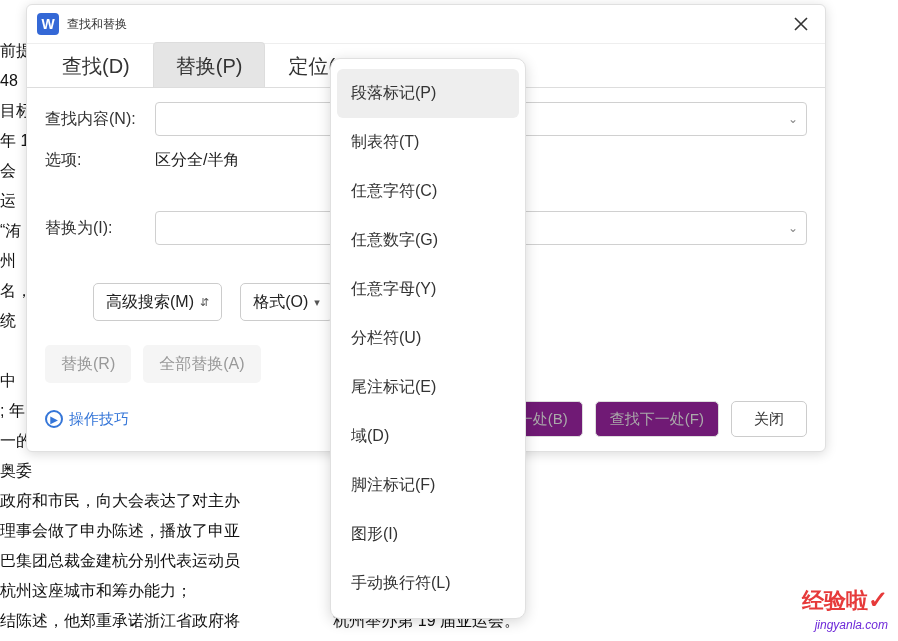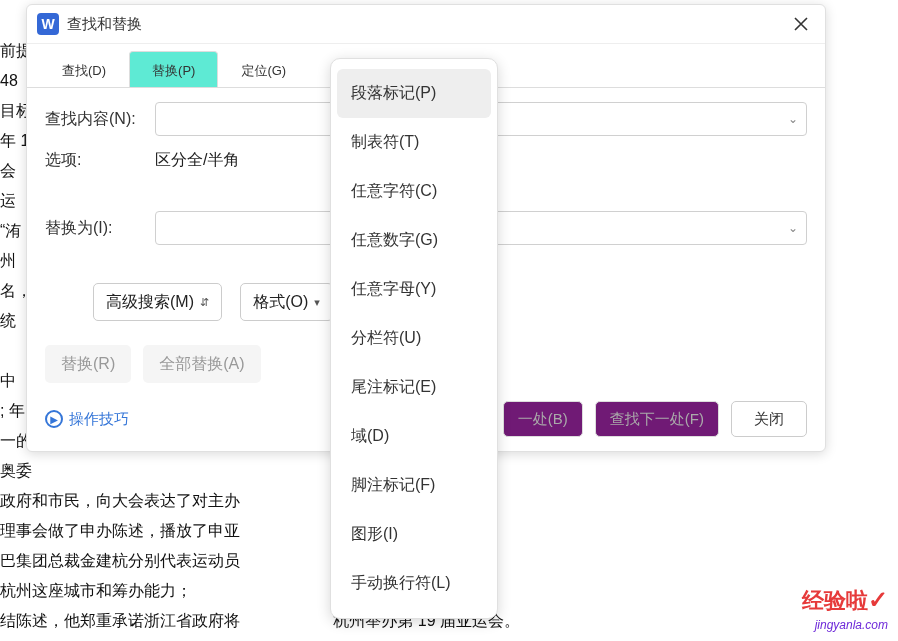--- a/index.html
+++ b/index.html
@@ -48,45 +48,45 @@
     background: #3468d6;
     color: #fff;
     font-weight: bold;
     border-radius: 4px;
     display: flex;
     align-items: center;
     justify-content: center;
     font-size: 14px;
     margin-right: 8px;
   }
-  .dlg-title { flex: 1; font-size: 15px; color: #333; }
+  .dlg-title { flex: 1; font-size: 12px; color: #333; }
   .dlg-close {
     width: 28px; height: 28px;
     display: flex; align-items: center; justify-content: center;
     font-size: 18px; color: #333; cursor: pointer;
   }
   .tabs {
     display: flex;
     padding: 0 12px;
     gap: 0;
     height: 44px;
     align-items: flex-end;
   }
   .tab {
     padding: 10px 22px 8px;
-    font-size: 13px;
+    font-size: 20px;
     color: #333;
     cursor: pointer;
     border: 1px solid transparent;
     border-bottom: none;
   }
   .tab.active {
     border-color: #ddd;
     border-radius: 4px 4px 0 0;
-    background: #5eead4;
+    background: #e5e5e5;
     margin-top: 36px;
   }
   .tabs-underline {
     border-bottom: 1px solid #ddd;
     margin-top: -1px;
   }
   .dlg-body {
     flex: 1;
     padding: 14px 18px 8px;
     position: relative;
@@ -201,21 +201,21 @@
     border-radius: 5px;
     background: #fff;
     color: #333;
     font-size: 15px;
     cursor: pointer;
   }
   .dropdown-menu {
     position: absolute;
     top: 58px;
     left: 330px;
-    width: 168px;
+    width: 196px;
     background: #fff;
     border: 1px solid #e0e0e0;
     border-radius: 10px;
     box-shadow: 0 3px 14px rgba(0,0,0,0.16);
     padding: 10px 6px;
     z-index: 50;
   }
   .menu-item {
     padding: 14px 14px;
     font-size: 16px;

